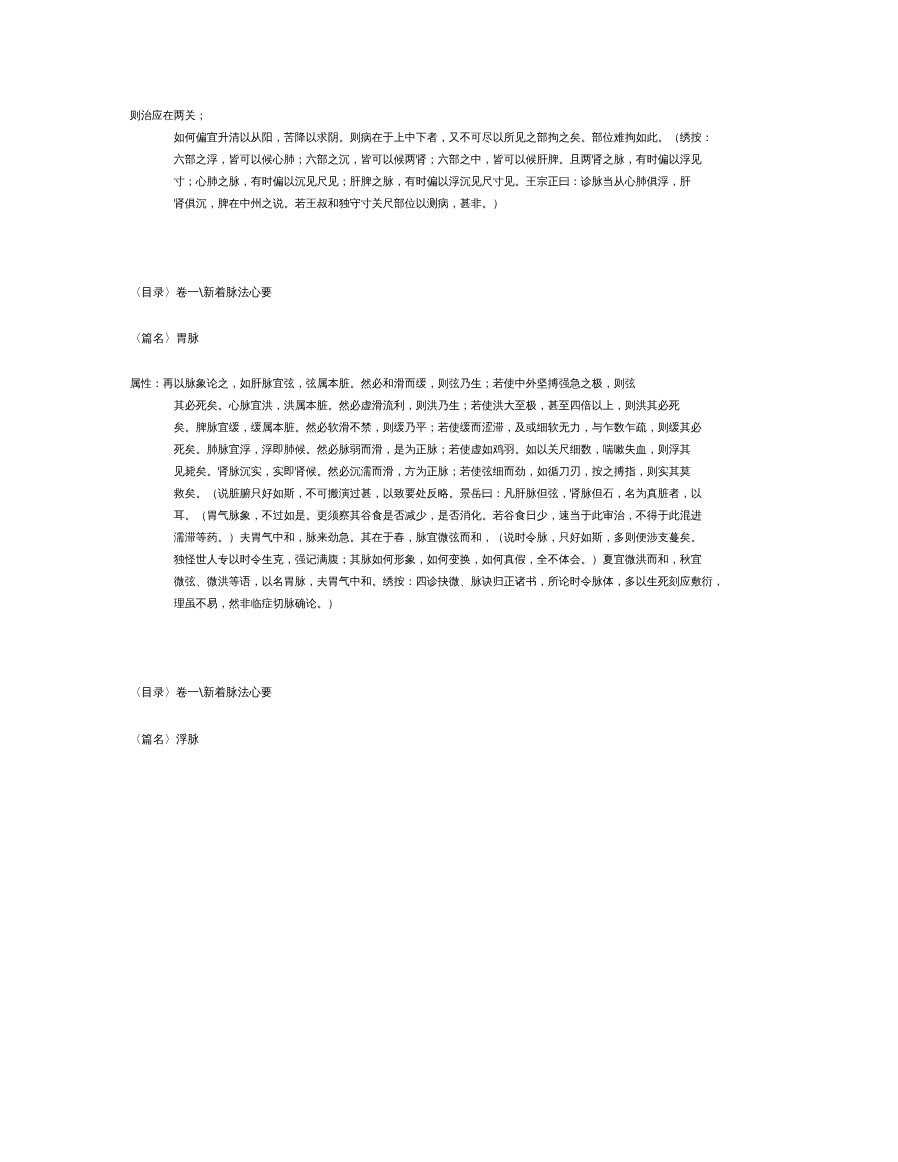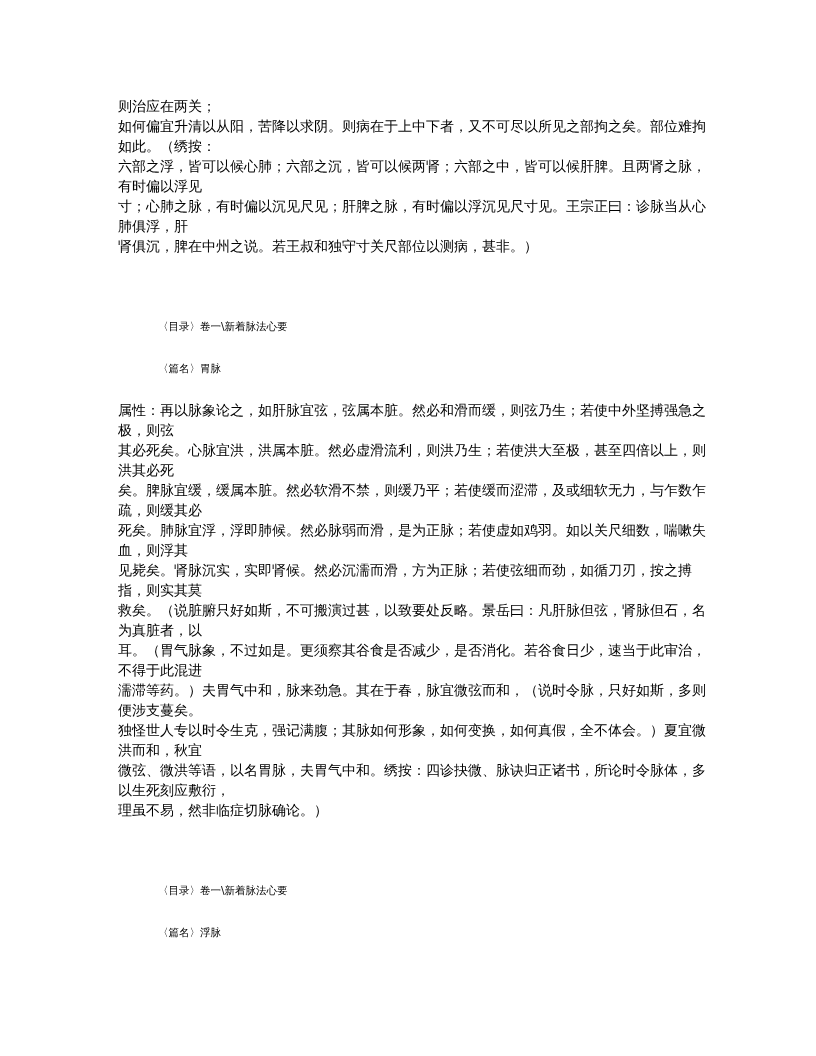--- a/index.html
+++ b/index.html
@@ -20,41 +20,41 @@
     padding: 96px 110px 80px 118px;
     position: relative;
   }
   .doc-body {
     font-size: 10.5px;
     line-height: 20px;
   }
   p {
     margin: 0;
     padding: 0;
-    font-size: 14px;
+    font-size: 10px;
     line-height: 20px;
     white-space: pre-wrap;
     word-break: break-all;
   }
   .block {
     margin: 0;
   }
   .gap-large {
     height: 60px;
   }
   .gap-medium {
     height: 22px;
   }
   .section-head {
     font-size: 10.5px;
     line-height: 20px;
-    margin-left: 40px;
   }
   .para-group p + p {
     margin-top: 0;
+    margin-left: 40px;
   }
 </style>
 </head>
 <body>
 
 <div class="page">
   <div class="doc-body">
 
     <div class="block para-group">
       <p>则治应在两关；</p>

